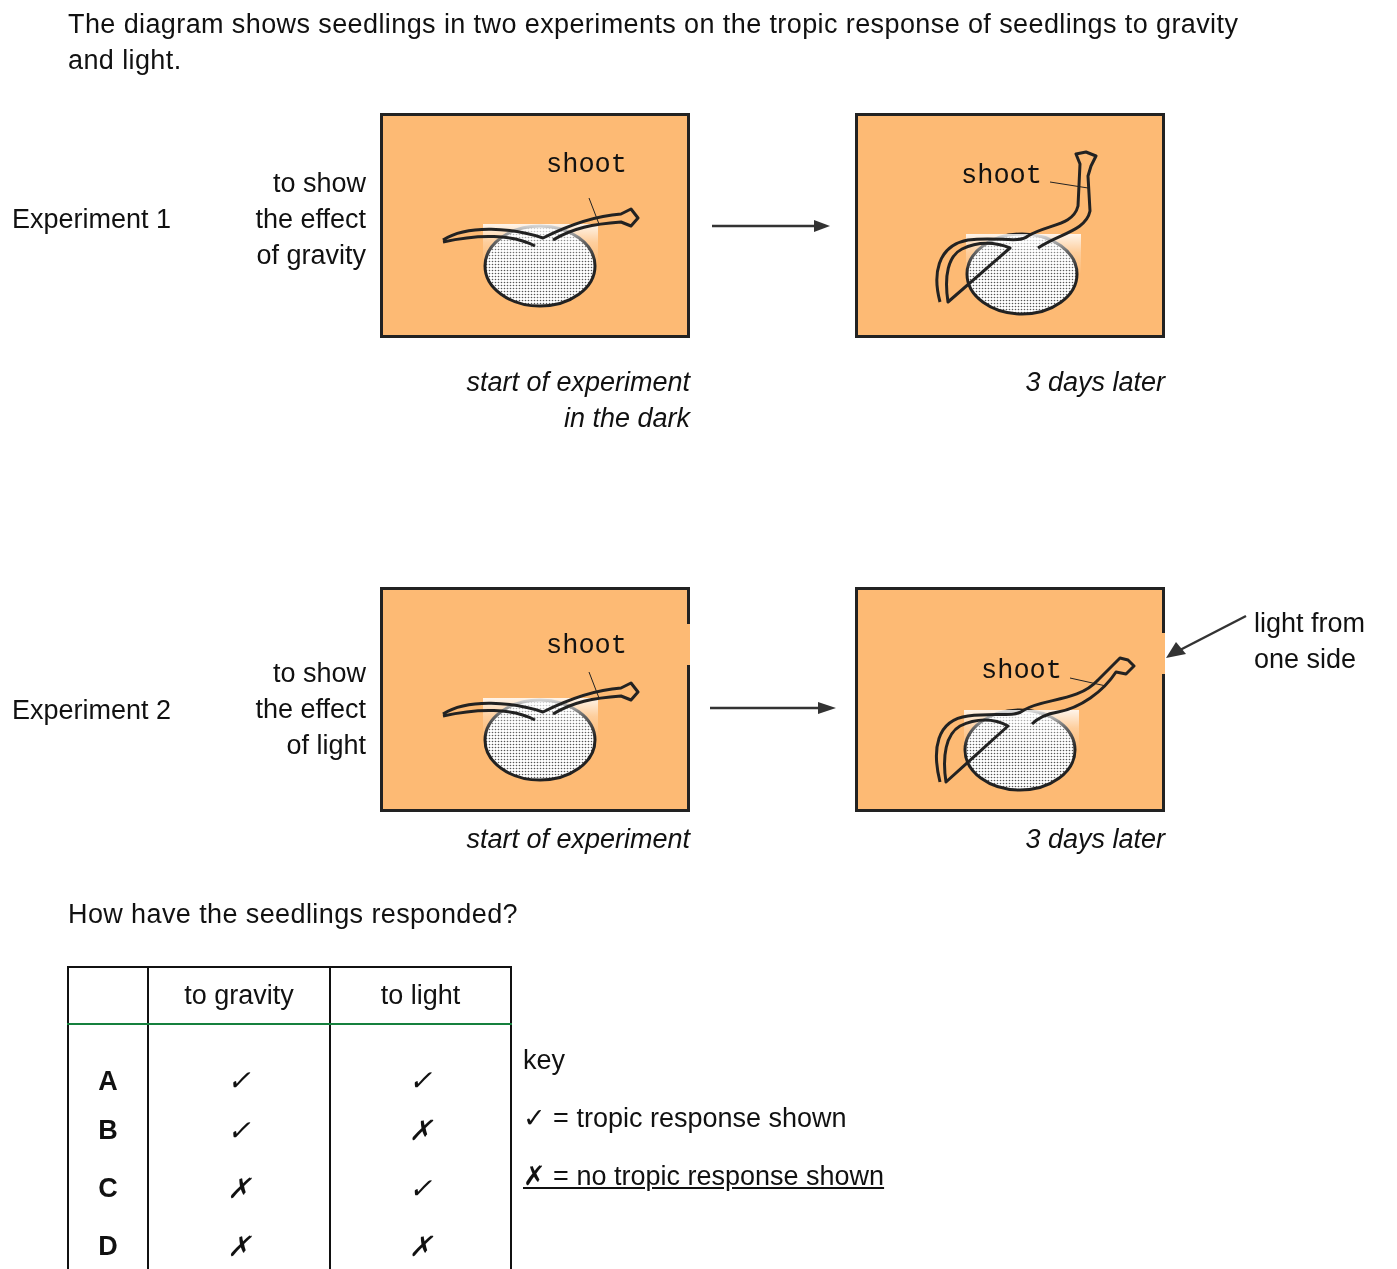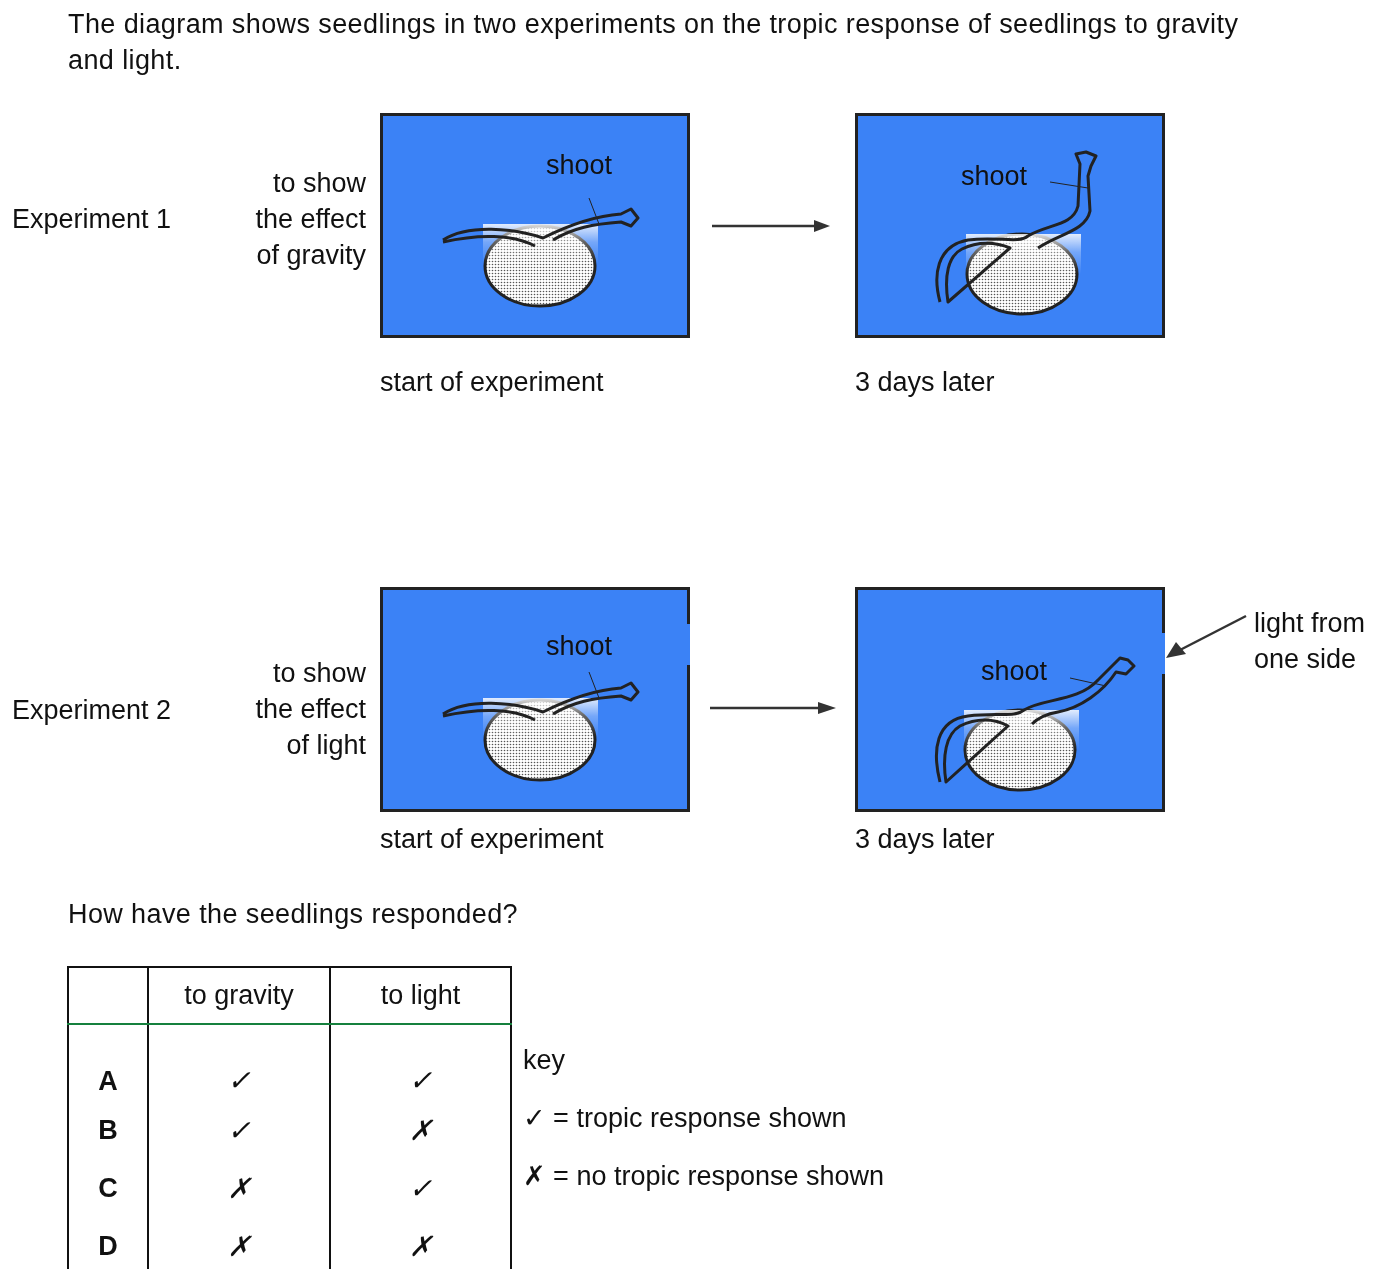--- a/index.html
+++ b/index.html
@@ -2,22 +2,22 @@
 <html><head>
 <meta charset="utf-8">
 <style>
   html, body { margin: 0; padding: 0; background: #ffffff; }
   body { width: 1397px; height: 1269px; position: relative; overflow: hidden;
          font-family: "Liberation Sans", sans-serif; color: #111; }
   .abs { position: absolute; }
   .txt { font-size: 27px; line-height: 36px; white-space: nowrap; }
   .q { left: 68px; font-size: 27px; line-height: 36px; letter-spacing: 0.4px; }
   .right { text-align: right; }
-  .center { text-align: left; }
-  .box { position: absolute; border: 3px solid #222; box-sizing: border-box; background: #3b82f6; }
+  .center { text-align: right; font-style: italic; }
+  .box { position: absolute; border: 3px solid #222; box-sizing: border-box; background: #fdba74; font-family: Liberation Mono, monospace; }
   svg { position: absolute; overflow: visible; }
   table.answers { position: absolute; left: 67px; top: 966px; border-collapse: collapse;
                   font-size: 27px; }
   table.answers td { border-left: 2px solid #111; border-right: 2px solid #111; text-align: center; padding: 0; }
   table.answers tr.head td { border-top: 2px solid #111; border-bottom: 2px solid #15803d; height: 55px; }
   table.answers tr.last td { border-bottom: 2px solid #111; }
   table.answers td.letter { font-weight: bold; width: 78px; }
   table.answers td.c1 { width: 180px; }
   table.answers td.c2 { width: 179px; border-radius: 20px; }
   table.answers tr.body td { height: 58px; }
@@ -72,20 +72,21 @@
     <line x1="192" y1="66" x2="230" y2="72" stroke="#222" stroke-width="1"></line>
     <ellipse cx="164" cy="158" rx="55" ry="40" fill="url(#dots)" stroke="#222" stroke-width="3"></ellipse>
     <rect x="108" y="118" width="115" height="40" fill="url(#seedfade)"></rect>
     <path d="M 82 186 C 75 160, 78 130, 110 124 C 140 120, 160 128, 170 120 C 190 108, 215 110, 220 90 L 222 48 L 218 38 L 228 36 L 238 40 L 233 50 L 230 60 L 232 95 C 228 115, 200 118, 180 132
              M 152 132 C 138 126, 120 125, 104 133 C 90 140, 86 160, 90 186 Z" fill="none" stroke="#222" stroke-width="3" stroke-linejoin="round"></path>
   </svg>
 </div>
 
 <div class="abs txt center" style="left:380px; width:310px; top:364px;">
   <div>start of experiment</div>
+  <div>in the dark</div>
 </div>
 <div class="abs txt center" style="left:855px; width:310px; top:364px;">3 days later</div>
 
 <div class="abs txt" style="left:12px; top:692px;text-align:center;">Experiment 2</div>
 <div class="abs txt right" style="left:200px; width:166px; top:655px;">
   <div>to show</div>
   <div>the effect</div>
   <div>of light</div>
 </div>
 
@@ -158,13 +159,13 @@
   <tr class="body last">
     <td class="letter">D</td>
     <td class="c1 mark">✗</td>
     <td class="c2 mark">✗</td>
   </tr>
 </tbody>
   </table>
 
 <div class="abs txt" style="left:523px; top:1042px;">key</div>
 <div class="abs txt" style="left:523px; top:1100px;">✓ = tropic response shown</div>
-<div class="abs txt" style="left:523px; top:1158px;">✗ = no tropic response shown</div>
+<div class="abs txt" style="left:523px; top:1158px;text-decoration:underline;">✗ = no tropic response shown</div>
 
 </body></html>

